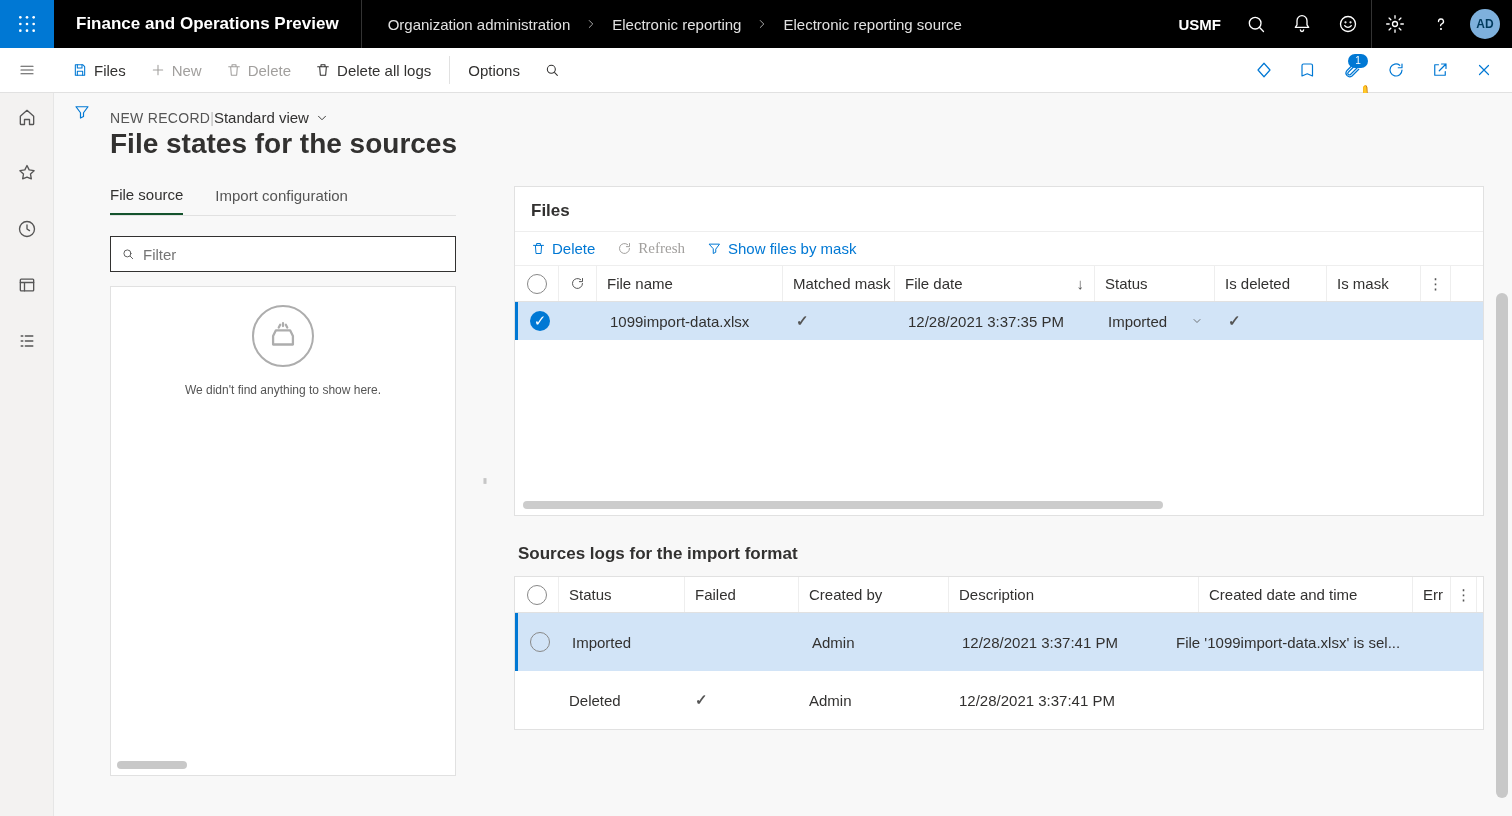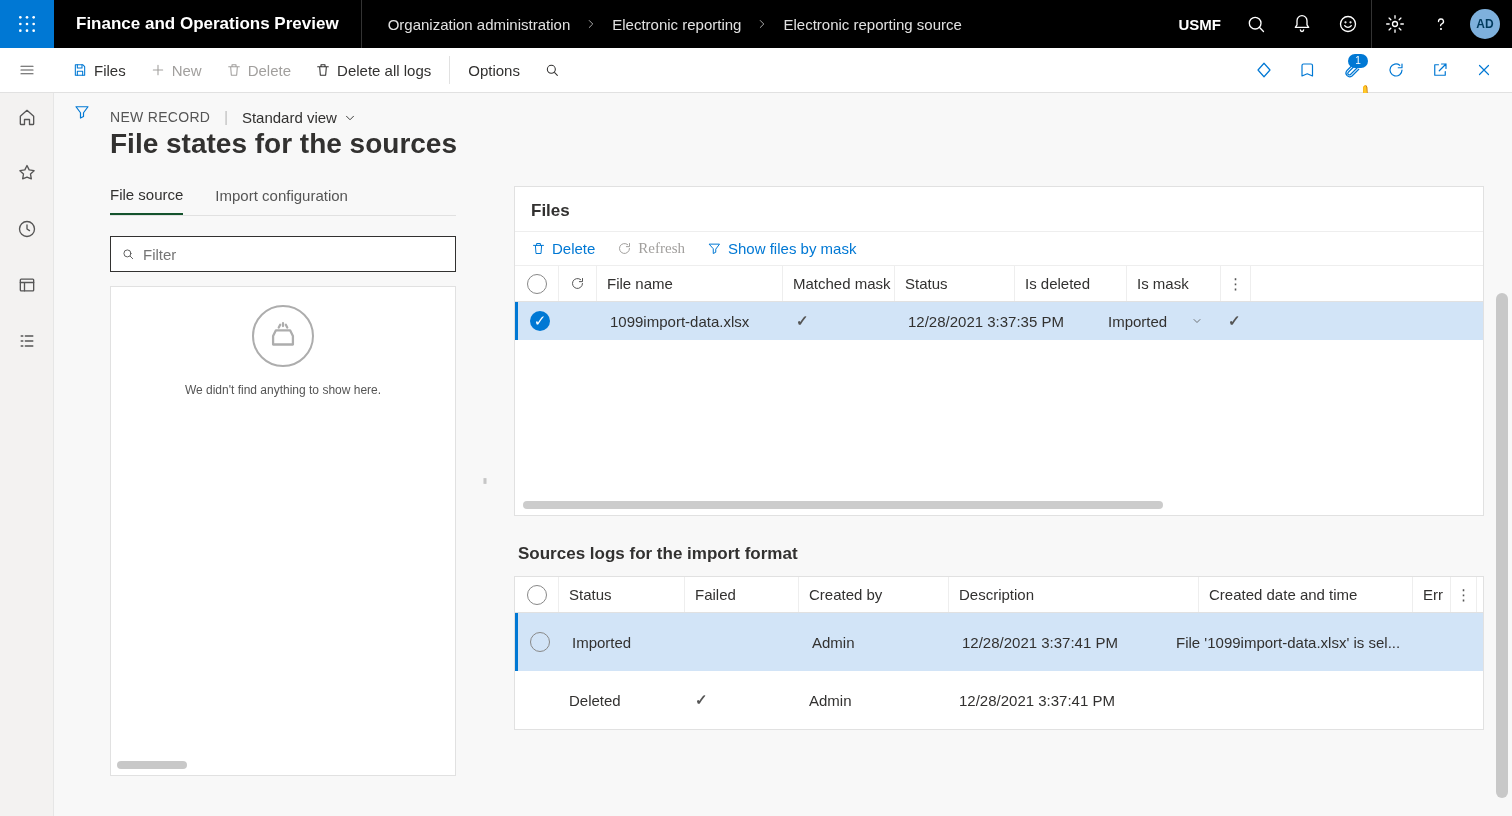--- a/index.html
+++ b/index.html
@@ -42,21 +42,21 @@
   .body { display: flex; height: calc(100% - 93px); }
   .leftrail { width: 54px; background: #f3f2f1; border-right: 1px solid #e6e6e6; display: flex; flex-direction: column; align-items: center; padding-top: 6px; gap: 20px; }
   .leftrail .lr-btn { width: 40px; height: 36px; display: flex; align-items: center; justify-content: center; color: #555; }
   .leftrail svg { width: 20px; height: 20px; }
 
   .content { flex: 1; display: flex; background: #f8f8f8; overflow: hidden; position: relative; }
   .funnel-col { width: 56px; display: flex; justify-content: center; padding-top: 10px; }
   .funnel-col svg { width: 18px; height: 18px; color: #0078d4; }
 
   .page { flex: 1; padding: 16px 28px 0 0; overflow: auto; }
-  .pagehdr { display: flex; align-items: flex-start; gap: 14px; font-size: 14px; }
+  .pagehdr { display: flex; align-items: center; gap: 0; font-size: 14px; }
   .record-tag { color: #555; letter-spacing: .3px; }
   .sep-pipe { color: #bbb; }
   .view-picker { display: inline-flex; align-items: center; gap: 6px; font-size: 15px; }
   .page-title { font-size: 28px; font-weight: 600; margin-top: 2px; }
 
   .main-split { display: flex; gap: 22px; margin-top: 26px; align-items: stretch; }
   .left-pane { width: 346px; flex-shrink: 0; }
   .tabs { display: flex; gap: 32px; border-bottom: 1px solid #e1e1e1; }
   .tab { padding: 0 0 10px 0; font-size: 15px; color: #555; }
   .tab.active { color: #323130; font-weight: 400; border-bottom: 2px solid #14532d; }
@@ -386,20 +386,24 @@
                     <span class="row-check off" data-interactable="false"></span>
                   </div>
                 <div class="col hdr c-ref mini-refresh" data-interactable="true">
                     <svg viewBox="0 0 24 24" data-interactable="false">
                       <path d="M20 12a8 8 0 1 1-3-6.3"></path>
                       <path d="M20 4v5h-5"></path>
                     </svg>
                   </div>
                 <div class="col hdr c-name" data-interactable="true">File name</div>
                 <div class="col hdr c-mask" data-interactable="true">Matched mask</div>
+                <div class="col hdr c-date" data-interactable="true">
+                    <span data-interactable="false">File date</span>
+                    <span class="sort-arrow" data-interactable="false">↓</span>
+                  </div>
                 <div class="col hdr c-status" data-interactable="true">Status</div>
                 <div class="col hdr c-del" data-interactable="true">Is deleted</div>
                 <div class="col hdr c-mov" data-interactable="true">Is mask</div>
                 <div class="col hdr c-menu" data-interactable="true">⋮</div>
               </div>
               <div class="grid-row selected" data-interactable="true">
                 <div class="col c-sel" data-interactable="true">
                     <span class="row-check on" data-interactable="false">✓</span>
                   </div>
                 <div class="col c-ref" data-interactable="true"></div>

